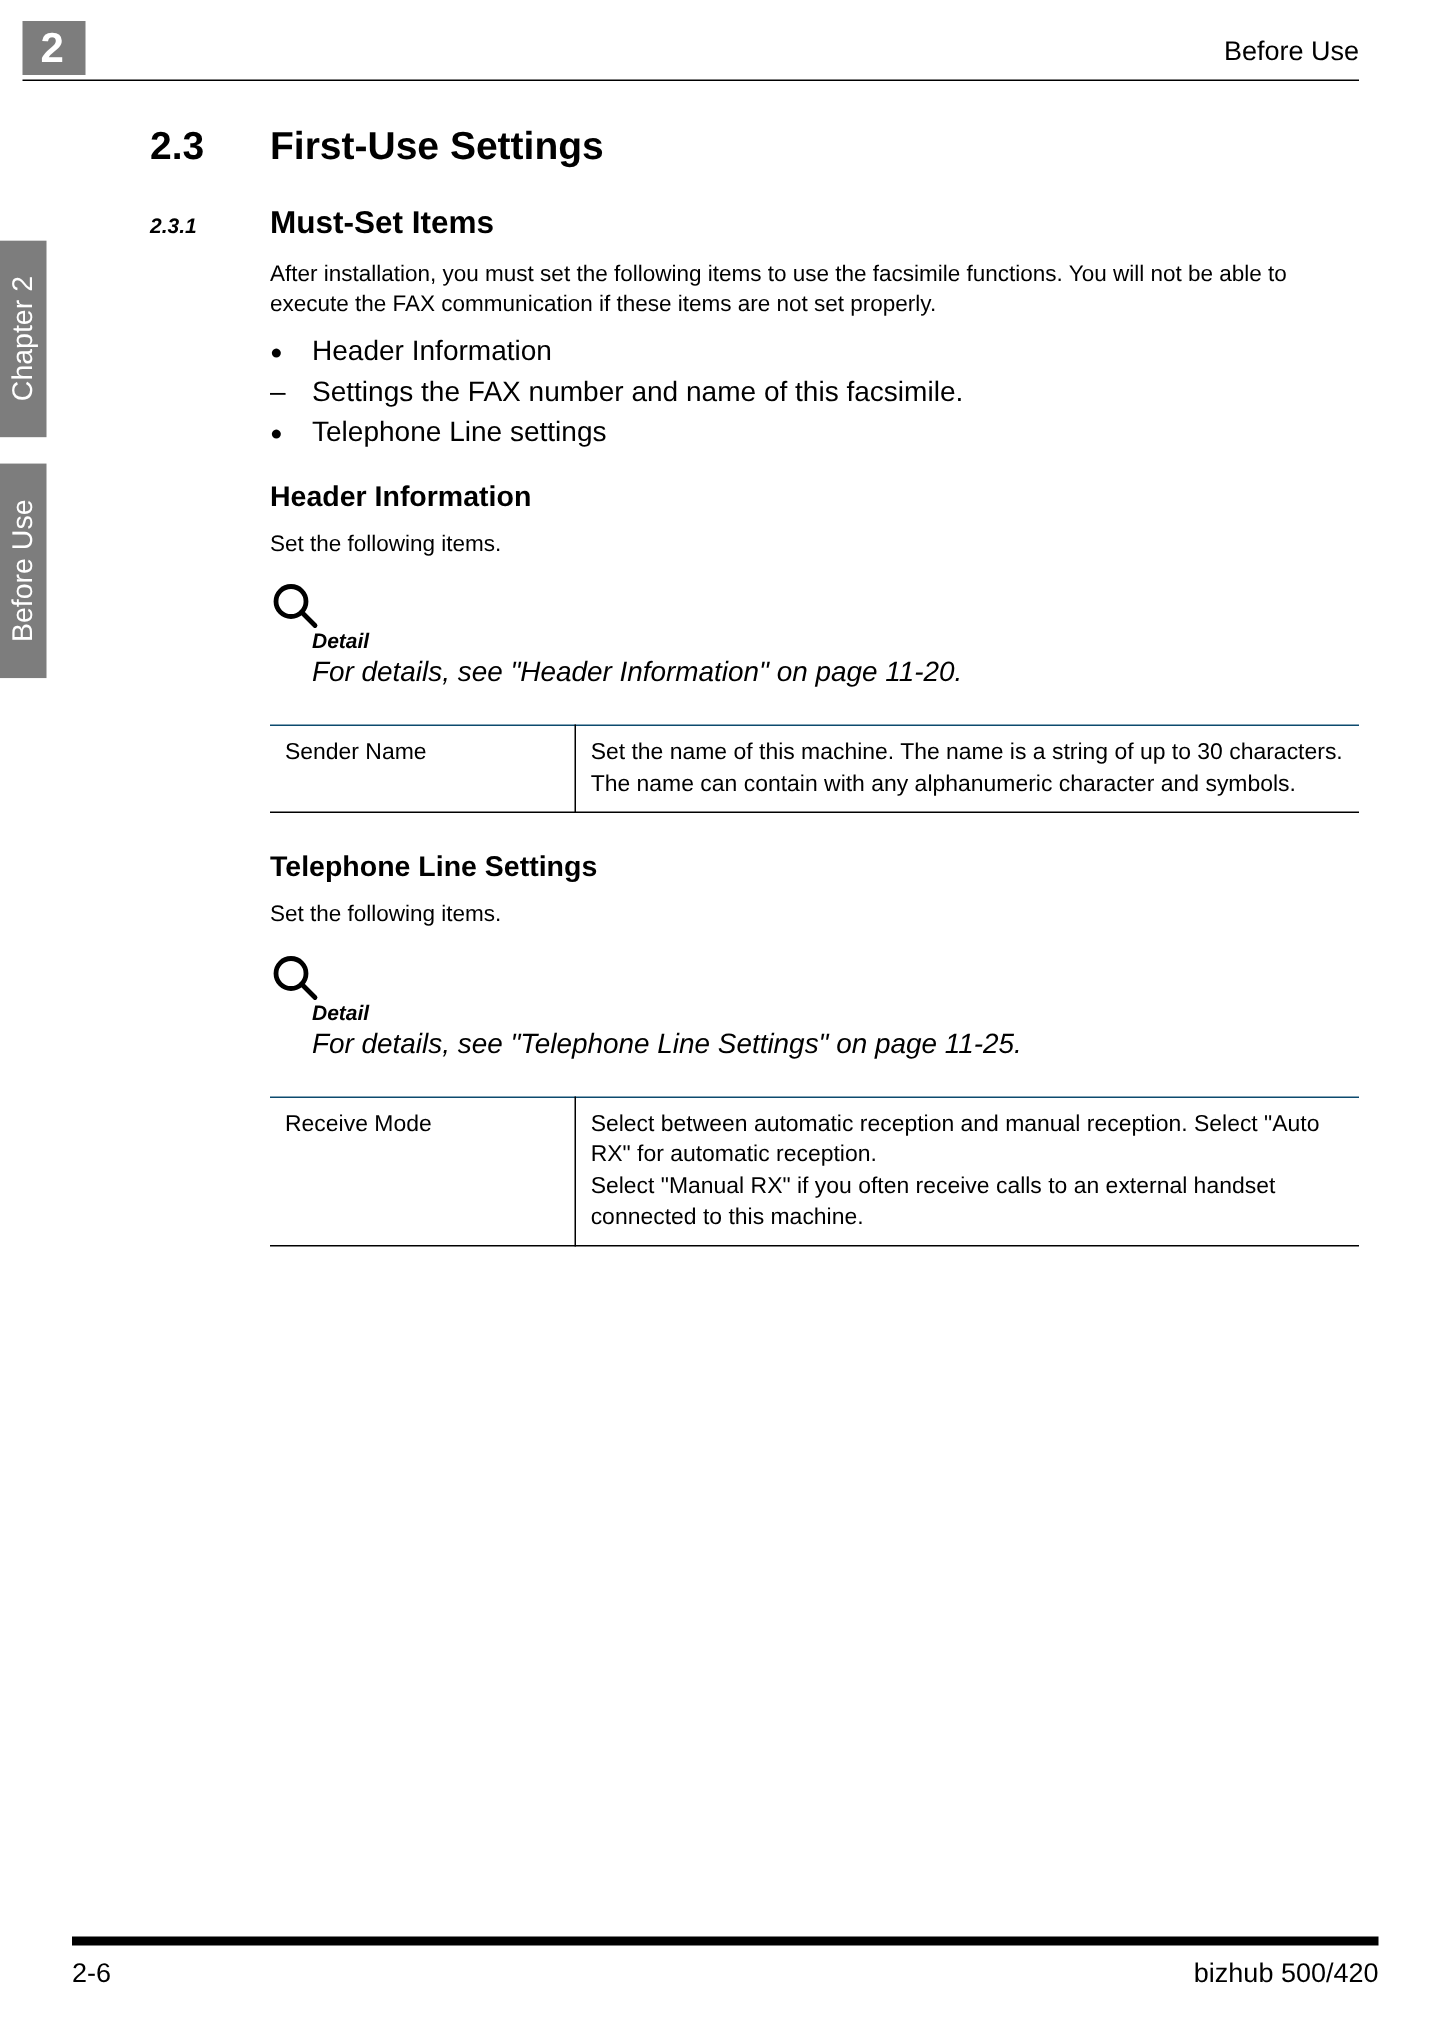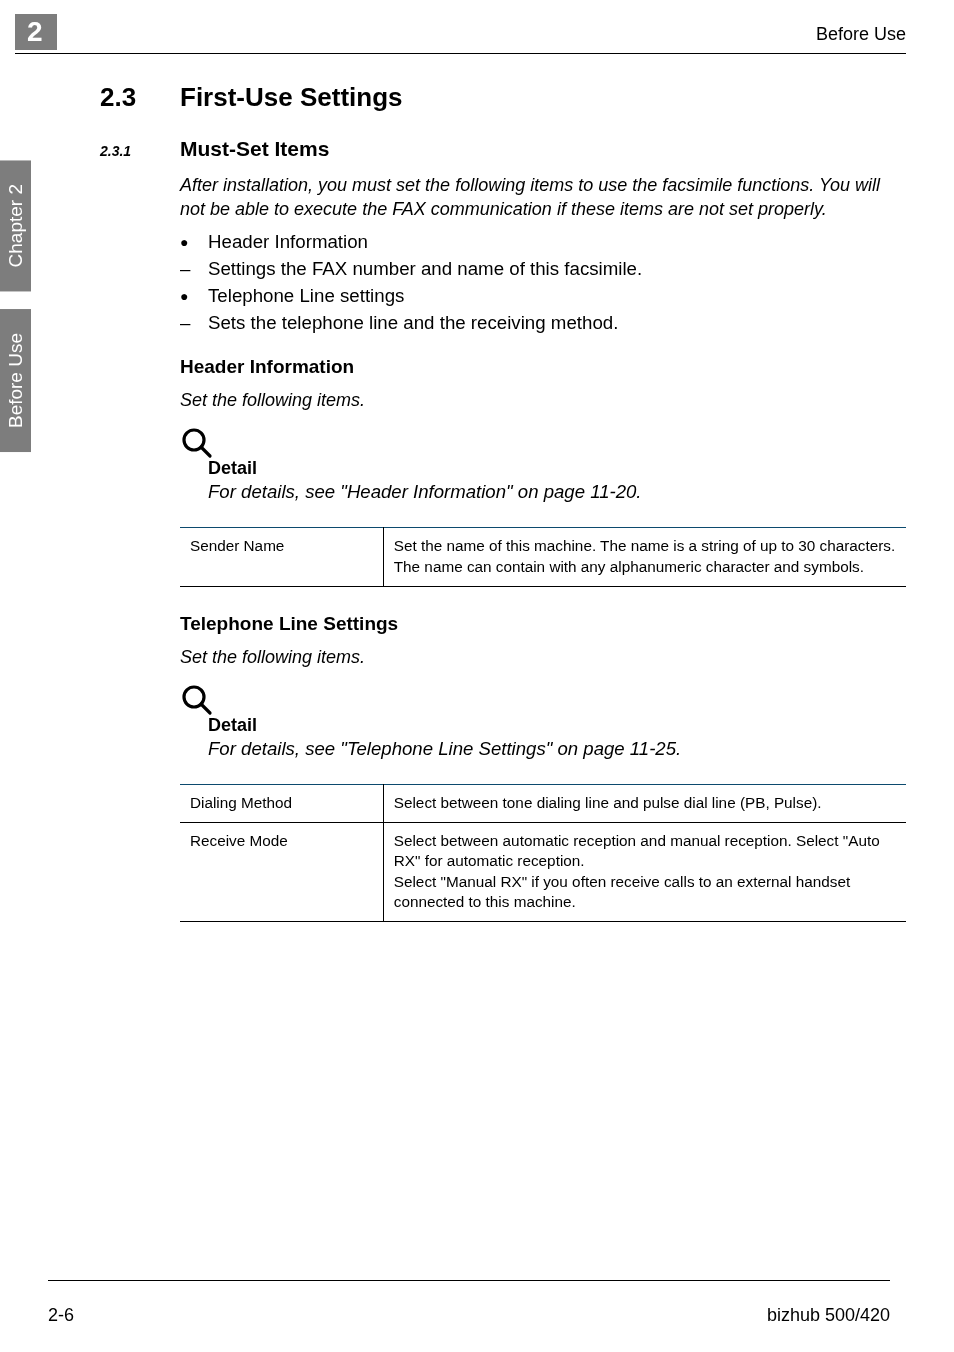--- a/index.html
+++ b/index.html
@@ -79,24 +79,23 @@
     display: flex;
     align-items: baseline;
     margin-bottom: 12px;
   }
   .h2-row .section-num { font-size: 14px; font-weight: bold; min-width: 80px; font-style: italic; }
   .h2-row .h2-title { font-size: 21px; font-weight: bold; }
   .body-indent {
     margin-left: 80px;
   }
   p.body {
-    font-size: 18px;
+    font-size: 15px;
     line-height: 1.35;
     margin: 0 0 6px 0;
-    font-style: italic;
   }
   ul.bullets, ul.dashes {
     list-style: none;
     padding: 0;
     margin: 0 0 10px 0;
   }
   ul.bullets > li, ul.dashes > li {
     font-size: 18.7px;
     line-height: 1.45;
     padding-left: 28px;
@@ -118,24 +117,25 @@
     font-size: 19px;
     font-weight: bold;
     margin: 20px 0 10px 0;
   }
   .detail-icon {
     margin-top: 14px;
     margin-bottom: -2px;
   }
   .detail-icon svg { display: block; }
   .detail-label {
-    font-size: 18px;
+    font-size: 14px;
     font-weight: bold;
     margin-left: 28px;
     margin-top: -2px;
+    font-style: italic;
   }
   .detail-text {
     font-style: italic;
     font-size: 18.6px;
     margin-left: 28px;
     margin-top: 2px;
     margin-bottom: 24px;
   }
   table.spec {
     width: 100%;
@@ -151,25 +151,25 @@
     line-height: 1.35;
   }
   table.spec td.col-left {
     width: 28%;
     border-right: 1px solid #000;
   }
   .footer {
     position: absolute;
     bottom: 26px;
     left: 48px;
-    right: 64px;
-    border-top: 1px solid #000000;
+    right: 35px;
+    border-top: 6px solid #000000;
     display: flex;
     justify-content: space-between;
-    padding-top: 24px;
+    padding-top: 8px;
     font-size: 18px;
   }
 </style>
 </head>
 <body>
 
 <div class="page">
 
   <div class="top-header">
     <div class="chapter-box">2</div>
@@ -199,23 +199,20 @@
 
       <ul class="bullets" style="margin-bottom:0;">
         <li>Header Information</li>
       </ul>
       <ul class="dashes" style="margin-bottom:0;">
         <li>Settings the FAX number and name of this facsimile.</li>
       </ul>
       <ul class="bullets" style="margin-bottom:0;">
         <li>Telephone Line settings</li>
       </ul>
-      <ul class="dashes">
-        <li>Sets the telephone line and the receiving method.</li>
-      </ul>
 
       <div class="h3">Header Information</div>
       <p class="body">Set the following items.</p>
 
       <div class="detail-icon">
         <svg width="34" height="34" viewBox="0 0 34 34">
           <circle cx="14" cy="14" r="10" stroke="#000" stroke-width="3.2" fill="none"></circle>
           <line x1="21" y1="21" x2="30" y2="30" stroke="#000" stroke-width="3.2" stroke-linecap="round"></line>
         </svg>
       </div>
@@ -238,24 +235,20 @@
         <svg width="34" height="34" viewBox="0 0 34 34">
           <circle cx="14" cy="14" r="10" stroke="#000" stroke-width="3.2" fill="none"></circle>
           <line x1="21" y1="21" x2="30" y2="30" stroke="#000" stroke-width="3.2" stroke-linecap="round"></line>
         </svg>
       </div>
       <div class="detail-label">Detail</div>
       <div class="detail-text">For details, see "Telephone Line Settings" on page 11-25.</div>
 
       <table class="spec">
         <tbody>
-            <tr>
-          <td class="col-left">Dialing Method</td>
-          <td>Select between tone dialing line and pulse dial line (PB, Pulse).</td>
-        </tr>
         <tr>
           <td class="col-left">Receive Mode</td>
           <td style="white-space:pre-line;">Select between automatic reception and manual reception. Select "Auto RX" for automatic reception.
 Select "Manual RX" if you often receive calls to an external handset connected to this machine.</td>
         </tr>
       </tbody>
         </table>
 
     </div>
   </div>

